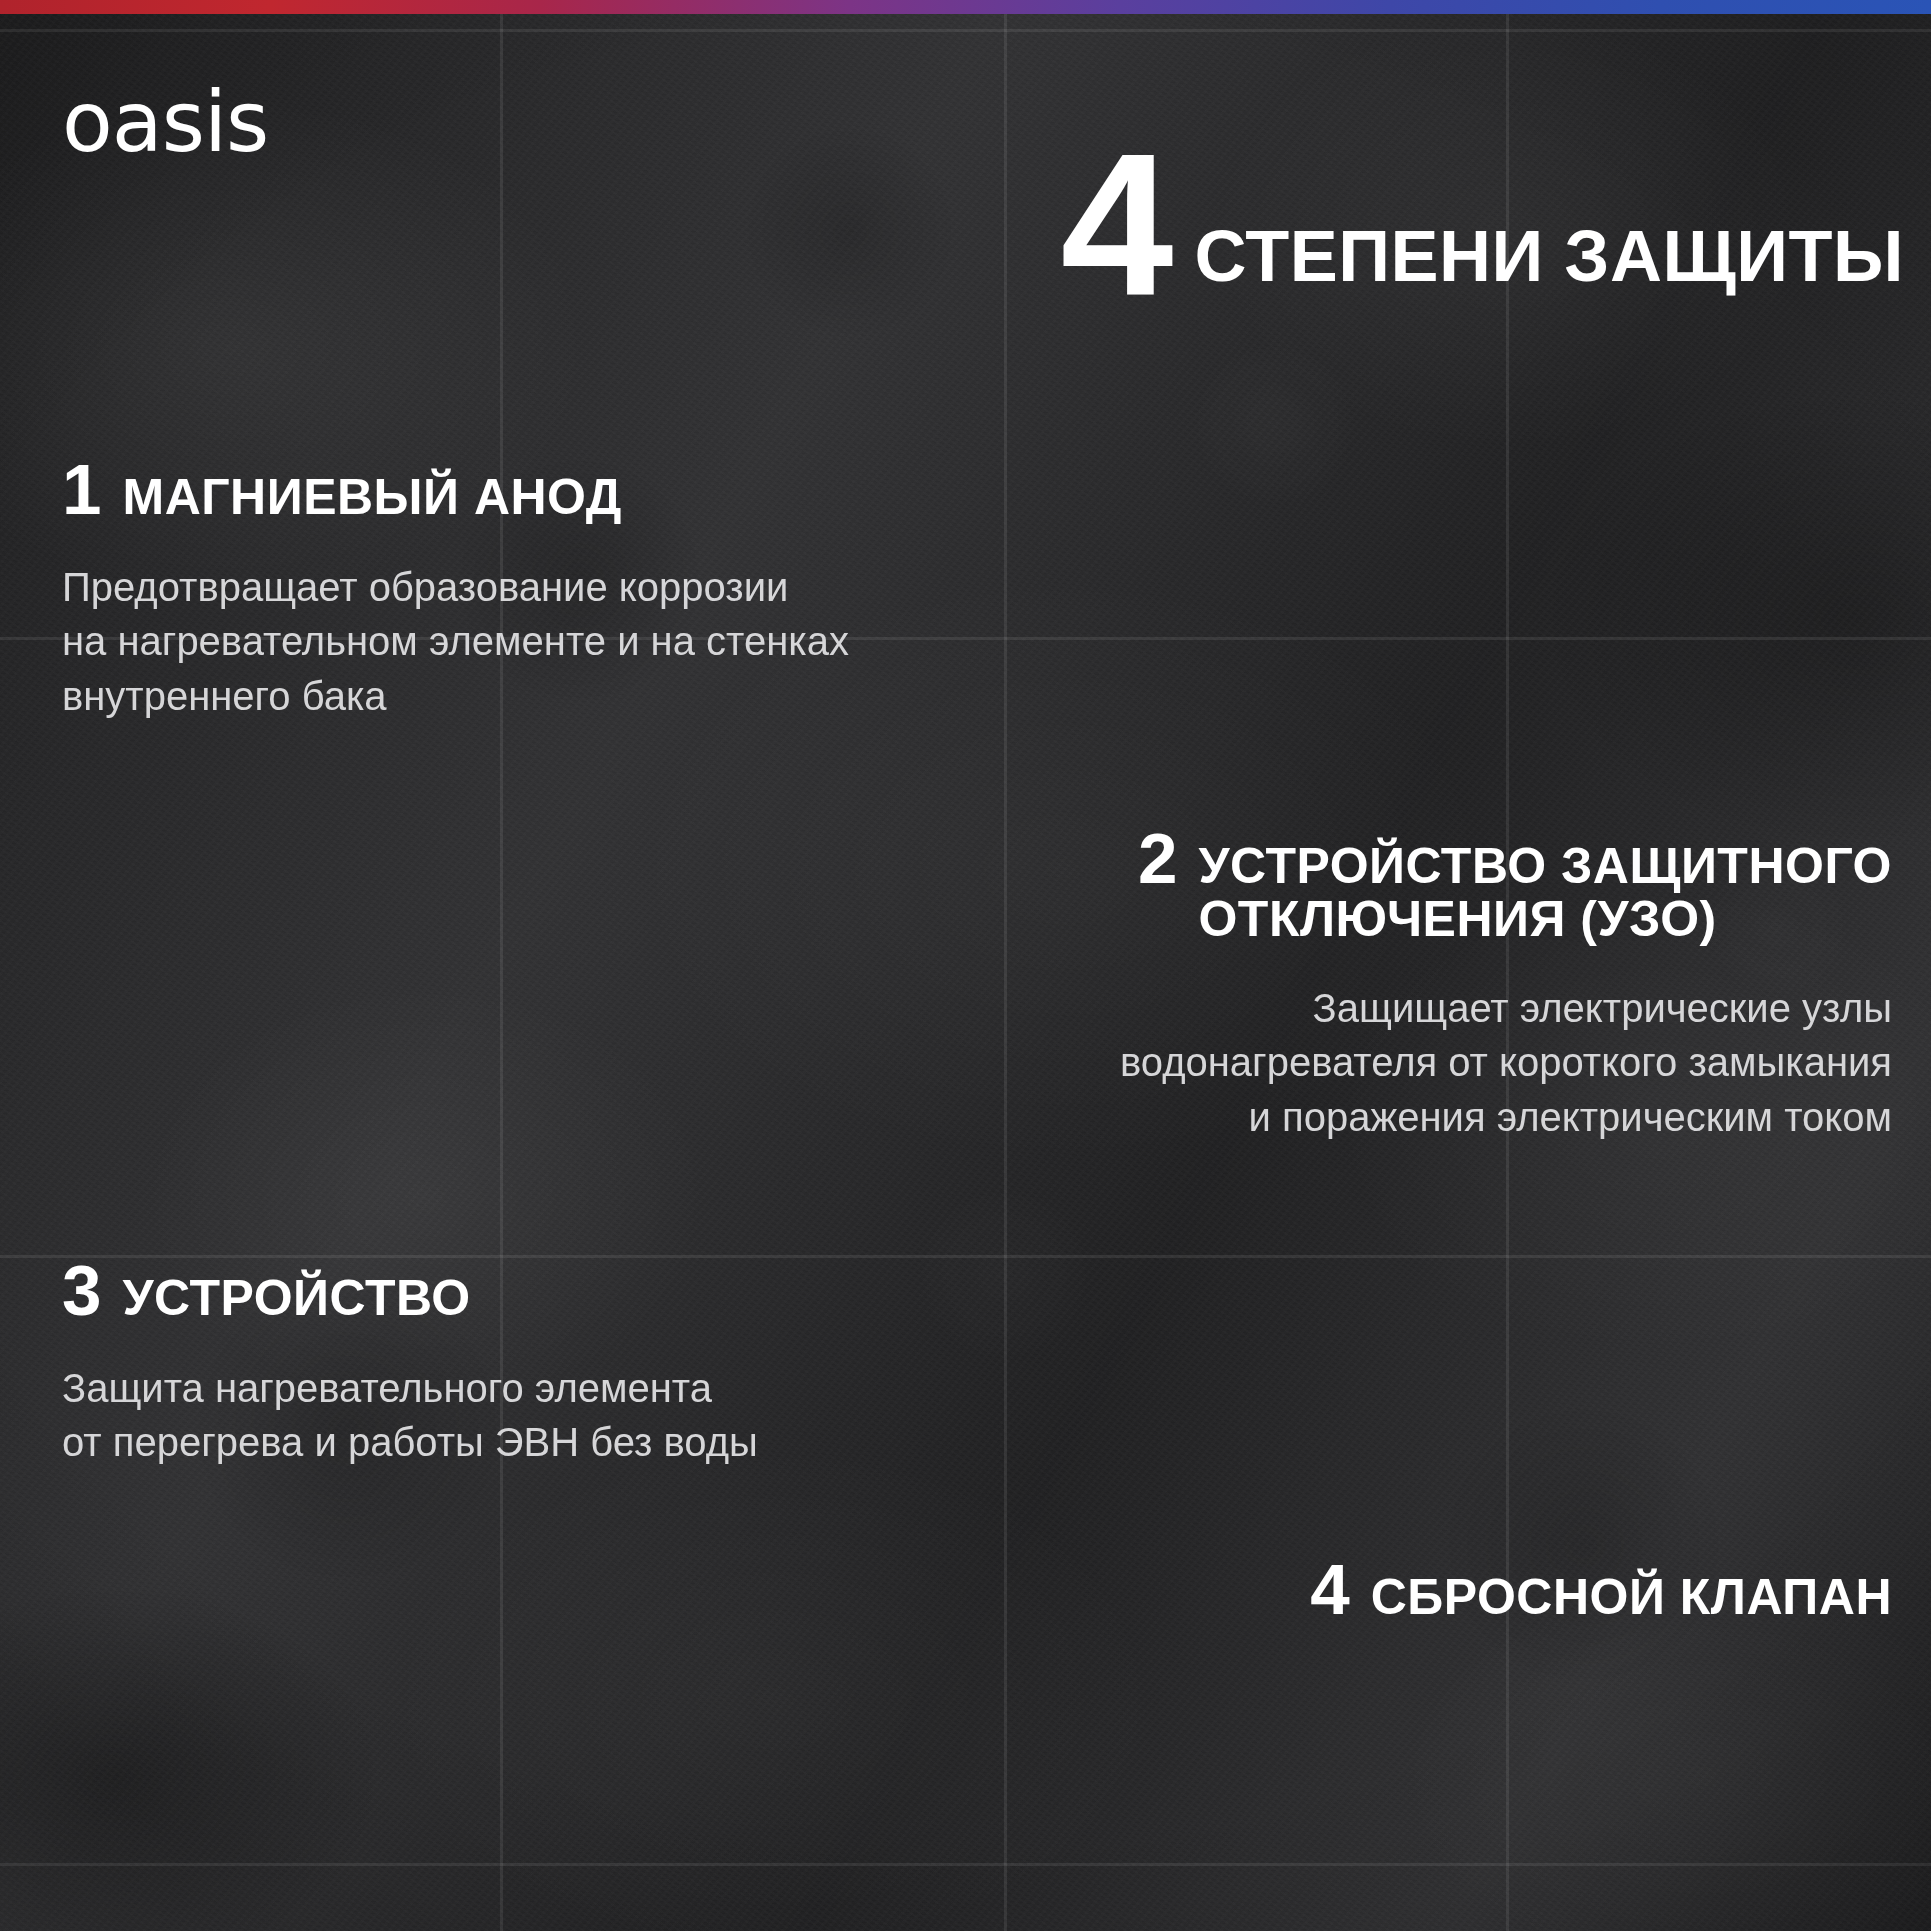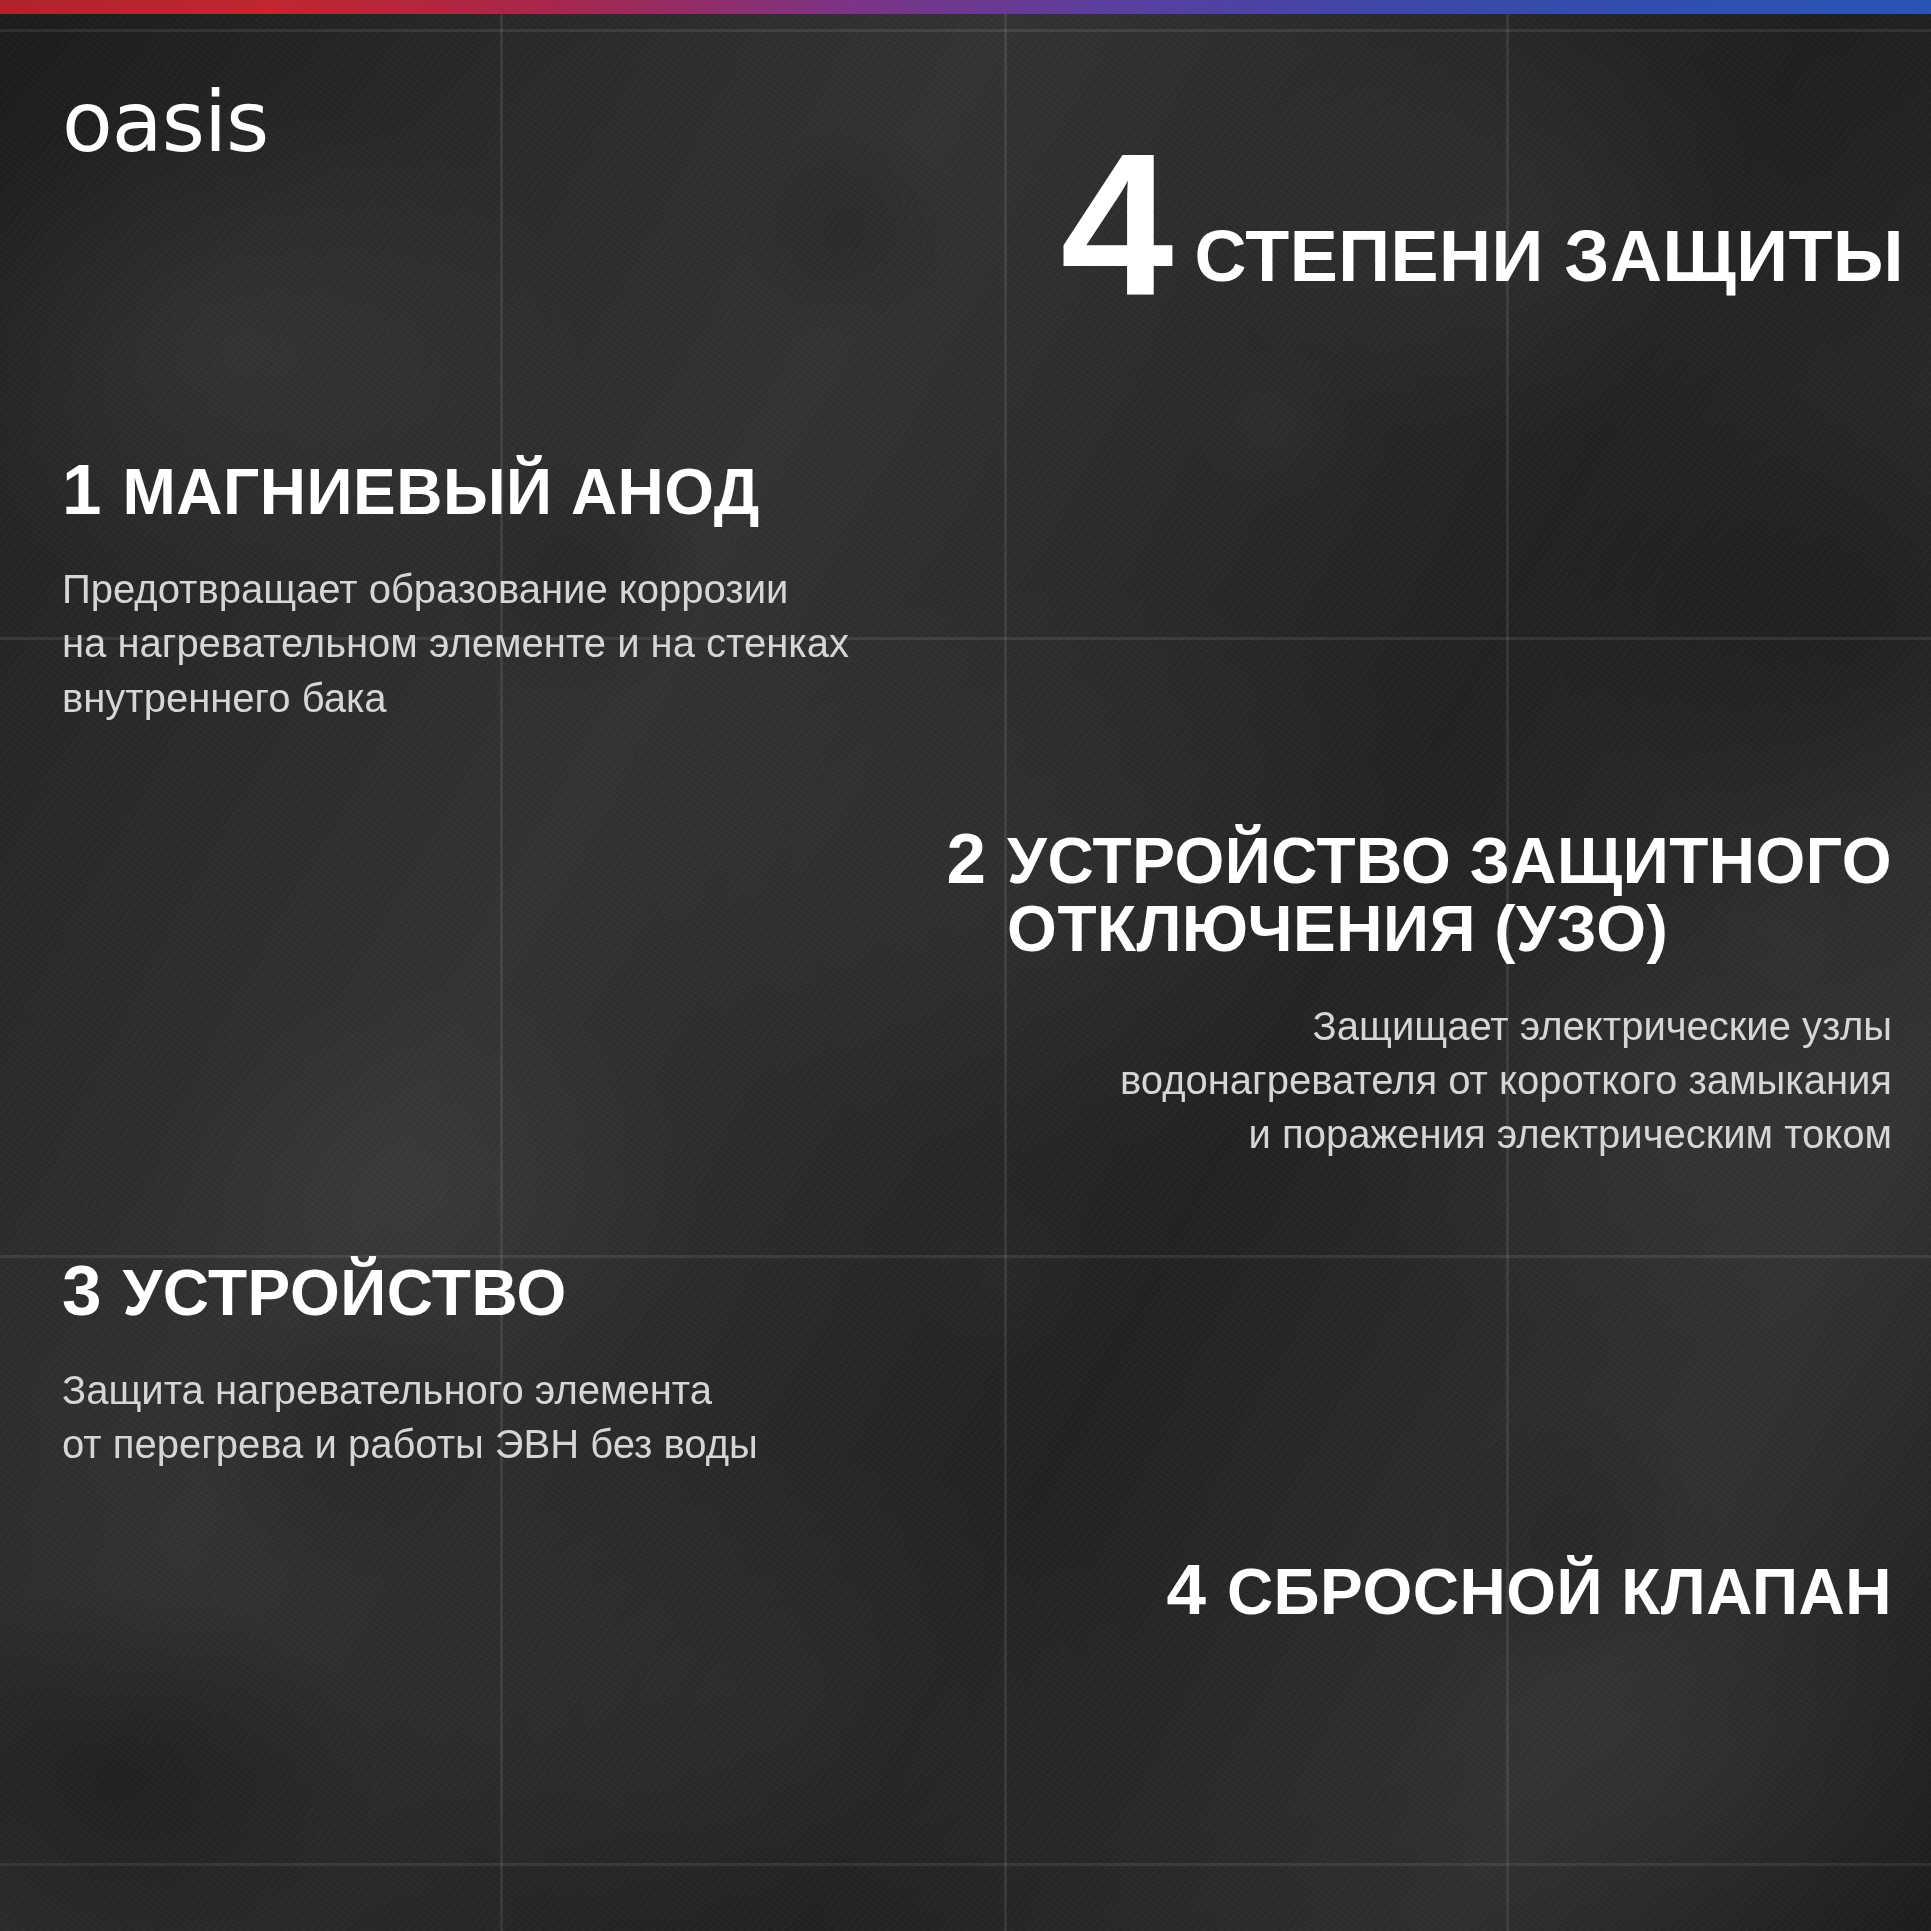--- a/index.html
+++ b/index.html
@@ -140,21 +140,21 @@
     gap: 21px;
     white-space: nowrap;
   }
   .feature.right .title-row { justify-content: flex-end; }
   .feature .num {
     font-size: 71px;
     font-weight: 700;
     line-height: 1;
   }
   .feature .title {
-    font-size: 64px;
+    font-size: 50px;
     font-weight: 700;
     letter-spacing: 0.5px;
     line-height: 1.06;
     white-space: pre-line;
   }
   .feature.right .title { text-align: left; }
   .feature .desc {
     margin-top: 35px;
     font-size: 40px;
     line-height: 1.36;

